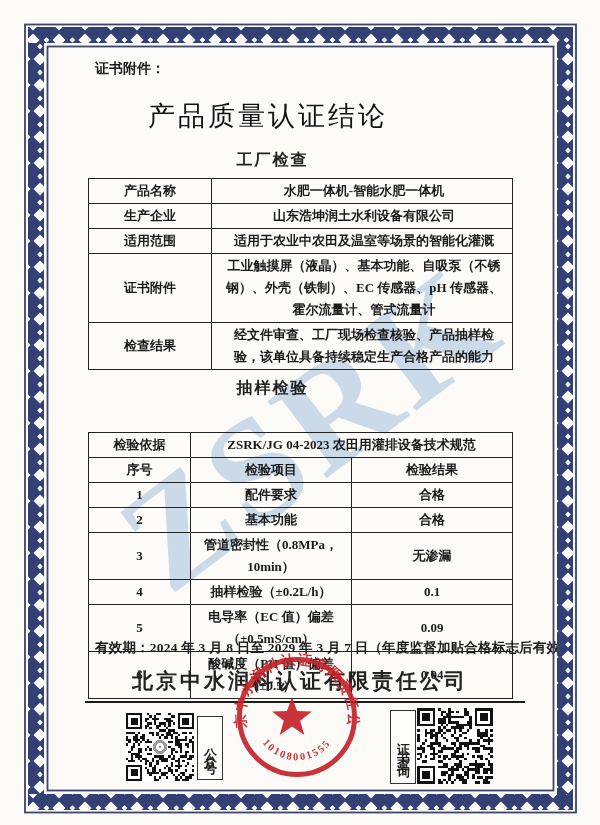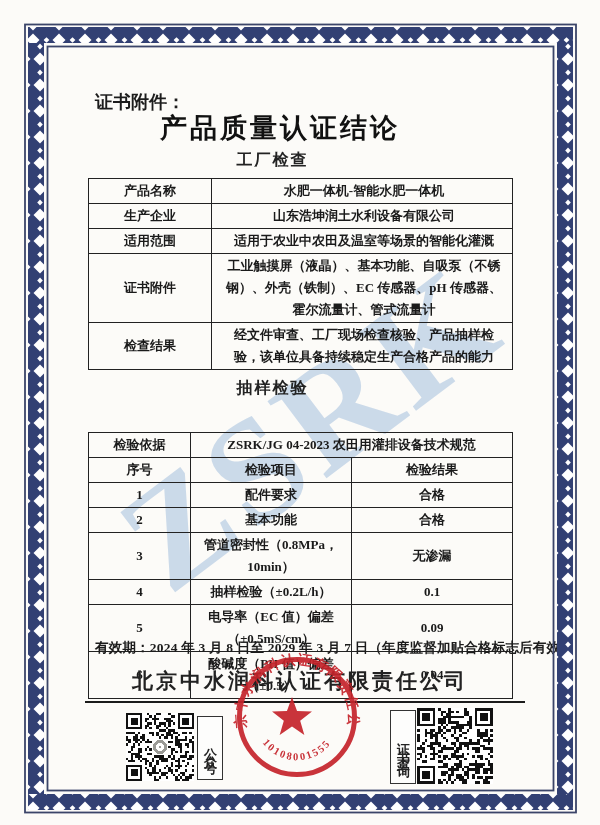--- a/index.html
+++ b/index.html
@@ -3,22 +3,22 @@
 <meta charset="utf-8">
 <style>
   html,body{margin:0;padding:0;}
   body{width:600px;height:825px;background:#ffffff;font-family:"Liberation Serif","DejaVu Serif",serif;color:#1c1c1c;}
   .page{position:relative;width:600px;height:825px;background:#fcfbf8;overflow:hidden;}
   .frame{position:absolute;left:0;top:0;z-index:4;pointer-events:none;}
   .watermark{position:absolute;left:310px;top:428px;z-index:1;transform:translate(-50%,-50%) rotate(-37deg);
     font-size:148px;font-weight:bold;letter-spacing:6px;color:rgba(150,182,218,0.48);white-space:nowrap;
     font-family:"Liberation Serif",serif;}
   .content{position:absolute;inset:0;z-index:2;}
-  .attachment{position:absolute;left:95px;top:90px;font-size:18px;font-weight:bold;}
-  .title{position:absolute;left:0;top:98px;width:536px;margin:12px;text-align:center;font-size:27px;font-weight:bold;letter-spacing:3px;color:#111;}
+  .attachment{position:absolute;left:95px;top:60px;font-size:14px;font-weight:bold;}
+  .title{position:absolute;left:0;top:98px;width:536px;margin:0;text-align:center;font-size:27px;font-weight:normal;letter-spacing:3px;color:#111;}
   .sec{position:absolute;left:0;width:545px;margin:0;text-align:center;font-size:16px;font-weight:bold;letter-spacing:2px;color:#222;}
   .sec1{top:150px;}
   .sec2{top:378px;}
   table{position:absolute;left:88px;width:425px;border-collapse:collapse;table-layout:fixed;background:transparent;}
   td{border:1.6px solid #222;font-size:13px;font-weight:bold;color:#1a1a1a;padding:1px 6px;line-height:22px;}
   .t1{top:178px;}
   .t1 td.lbl{width:110px;text-align:center;margin-top:28px;}
   .t1 td.val{text-align:center;padding-left:10px;}
   .t1 tr.single td{height:22px;}
   .t2{top:432px;}

